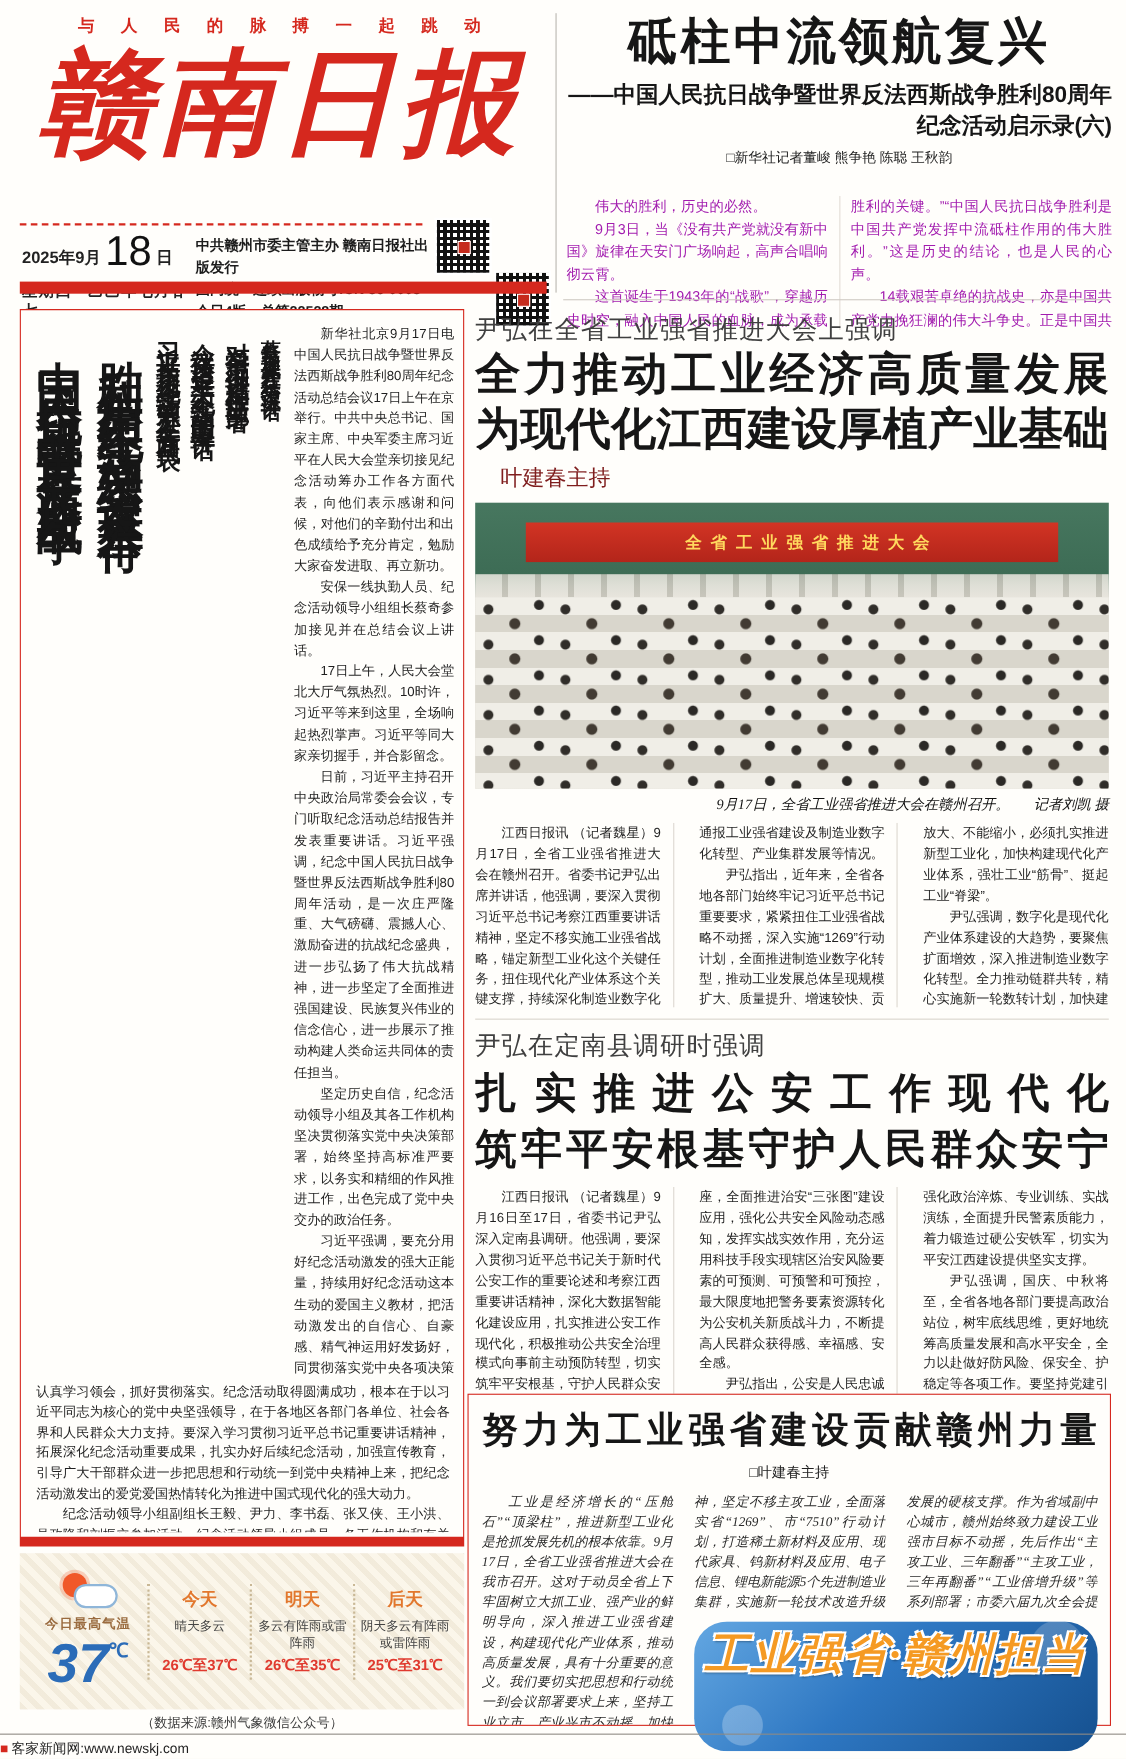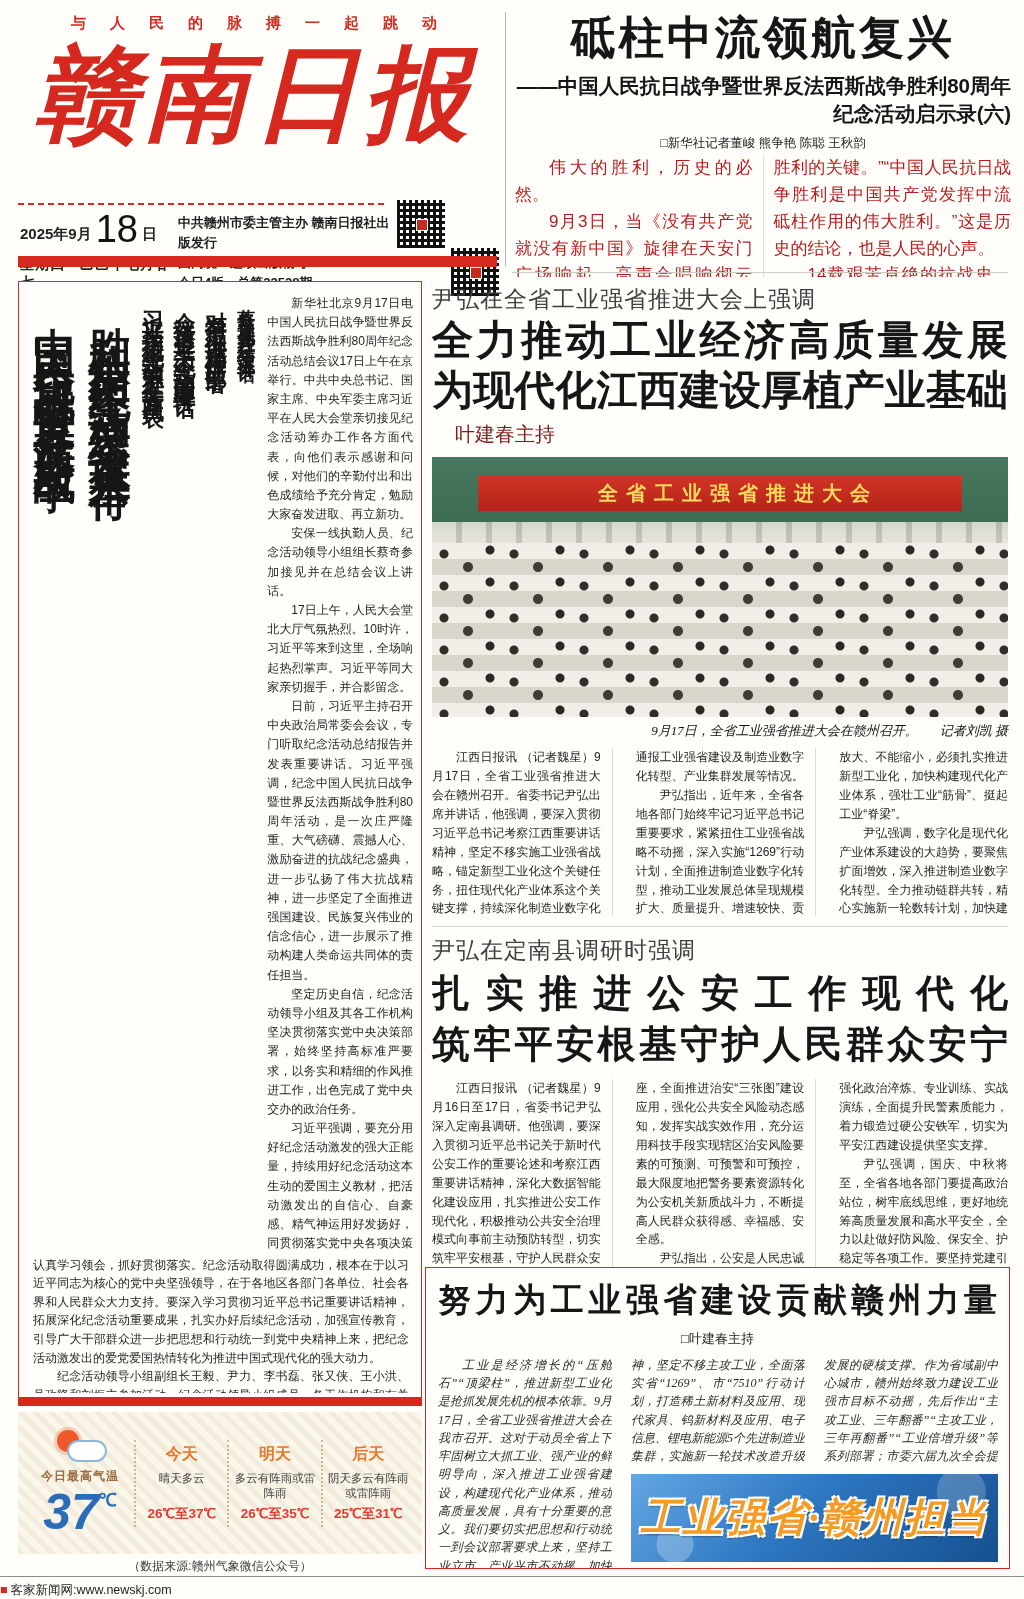--- a/index.html
+++ b/index.html
@@ -34,22 +34,22 @@
   .qr .qr-center { position:absolute; left:19px; top:19px; width:10px; height:10px; background:#c62a1c; border:1px solid #fff; }
   #qr1 { left:397px; top:200px; } #qr2 { left:451px; top:200px; }
   .red-bar { left:18px; top:256px; width:479px; height:11px; background:#d5281e; }
   .head-vrule { left:505px; top:12px; width:1px; height:254px; background:#b9b6b0; }
 
   
   .tr-art { left:515px; top:8px; width:496px; }
   .tr-title { text-align:center; font-size:45px; font-weight:900; color:#161616; letter-spacing:3px; }
   .tr-sub { text-align:right; font-size:20.5px; font-weight:900; color:#161616; margin-top:4px; }
   .tr-by { text-align:center; font-size:12.5px; color:#222; margin-top:7px; }
-  .tr-cols { display:flex; margin-top:3px; height:122px; overflow:hidden;
-    font-size:17px; line-height:1.58; text-align:justify; color:#b91c1c; }
+  .tr-cols { display:flex; margin-top:26px; height:122px; overflow:hidden;
+    font-size:13px; line-height:1.58; text-align:justify; color:#a21caf; }
   .tr-cols .tcol { flex:1; }
   .tr-cols .tcol + .tcol { border-left:1px solid #e3ddd6; margin-left:10px; padding-left:10px; }
   .top-sep { left:512px; top:272px; width:496px; border-top:1px solid #cfcac3; }
 
   
   .para { margin:0; text-indent:2em; }
   .cont .para:first-child { text-indent:0; }
 
   
   .lead-box { left:18px; top:281px; width:404px; height:1125px; box-sizing:border-box;
@@ -68,21 +68,21 @@
   
   .mid { left:432px; top:284px; width:576px; }
   .kicker { font-family:"Liberation Serif", serif; font-size:23px; color:#404040; letter-spacing:1px; }
   .big-head { font-size:41px; font-weight:900; color:#161616; line-height:1.23;
     text-align:justify; text-align-last:justify; }
   .presider { font-family:"Liberation Serif", serif; font-size:20px; margin-top:5px; color:#7f1d1d;padding-left:23px; }
   .photo { position:relative; margin-top:9px; width:576px; height:260px; overflow:hidden;
     background:linear-gradient(180deg,#47775f 0%,#3d6c55 25%,#93a89b 29%,#cfcdc5 33%,#e6e4dc 100%); }
   .photo-banner { position:absolute; top:7%; left:8%; right:8%; height:14%;
     background:linear-gradient(180deg,#d23424,#b3251a); color:#ffd95e; display:flex;
-    align-items:center; justify-content:center; font-size:20px; font-weight:bold; letter-spacing:8px;padding-left:36px; }
+    align-items:center; justify-content:center; font-size:15px; font-weight:bold; letter-spacing:8px;padding-left:36px; }
   .rostrum { position:absolute; top:25%; left:0; right:0; height:8%;
     background:repeating-linear-gradient(90deg,#ece9e1 0 24px,#c7c4ba 24px 30px); opacity:.85; }
   .crowd { position:absolute; top:33%; left:0; right:0; bottom:0;
     background-color:#e9e7df;
     background-image:
       radial-gradient(circle at 12px 11px, #312e2a 4px, transparent 5px),
       radial-gradient(circle at 36px 24px, #423b33 4.5px, transparent 5.5px),
       radial-gradient(circle at 58px 7px, #2b2926 4px, transparent 5px),
       repeating-linear-gradient(180deg,#f0eee7 0 16px,#d9d6cc 16px 32px);
     background-size:70px 32px,70px 32px,70px 32px,auto; }
@@ -106,26 +106,26 @@
     border:1.5px solid #d5281e; padding:10px 12px 8px; background:#fffefb; }
   .ed-title { text-align:justify; text-align-last:justify; font-size:33px; font-weight:900; color:#161616; }
   .ed-by { text-align:center; font-size:13px; margin-top:7px; color:#222; }
   .ed-body { position:relative; margin-top:8px; height:212px;
     font-family:"Liberation Serif", serif; font-style:italic; font-size:12px;
     line-height:1.52; text-align:justify; color:#2a2a2a; }
   .ed-col { position:absolute; top:0; width:174px; overflow:hidden; }
   #ed-col1 { left:0; height:212px; }
   #ed-col2 { left:193px; height:108px; }
   #ed-col3 { left:386px; height:108px; }
-  .ed-banner { position:absolute; left:193px; top:118px; width:367px; height:88px;
+  .ed-banner { position:absolute; left:193px; top:118px; width:367px; height:118px;
     background:
       radial-gradient(circle at 12% 80%, rgba(255,255,255,.25) 0 18px, transparent 19px),
       radial-gradient(circle at 90% 20%, rgba(255,255,255,.2) 0 24px, transparent 25px),
       linear-gradient(135deg,#63a7e2 0%,#2e77c2 45%,#15508f 100%);
-    display:flex; align-items:center; justify-content:center; }
+    display:flex; align-items:flex-start; justify-content:center;border-radius:30px; }
   .ed-banner span { font-size:40px; font-weight:900; font-style:italic; letter-spacing:2px;
     color:#f59a23; text-shadow:-2px -2px 0 #fff,2px -2px 0 #fff,-2px 2px 0 #fff,2px 2px 0 #fff,0 3px 2px rgba(0,0,0,.35); }
 
   
   .weather { left:18px; top:1412px; width:404px; height:142px; box-sizing:border-box;
     background:
       repeating-linear-gradient(45deg, rgba(190,170,130,.14) 0 5px, transparent 5px 11px),
       #fbf6ea;
     display:flex; align-items:center; padding:6px 8px; }
   .w-left { width:108px; text-align:center; }

